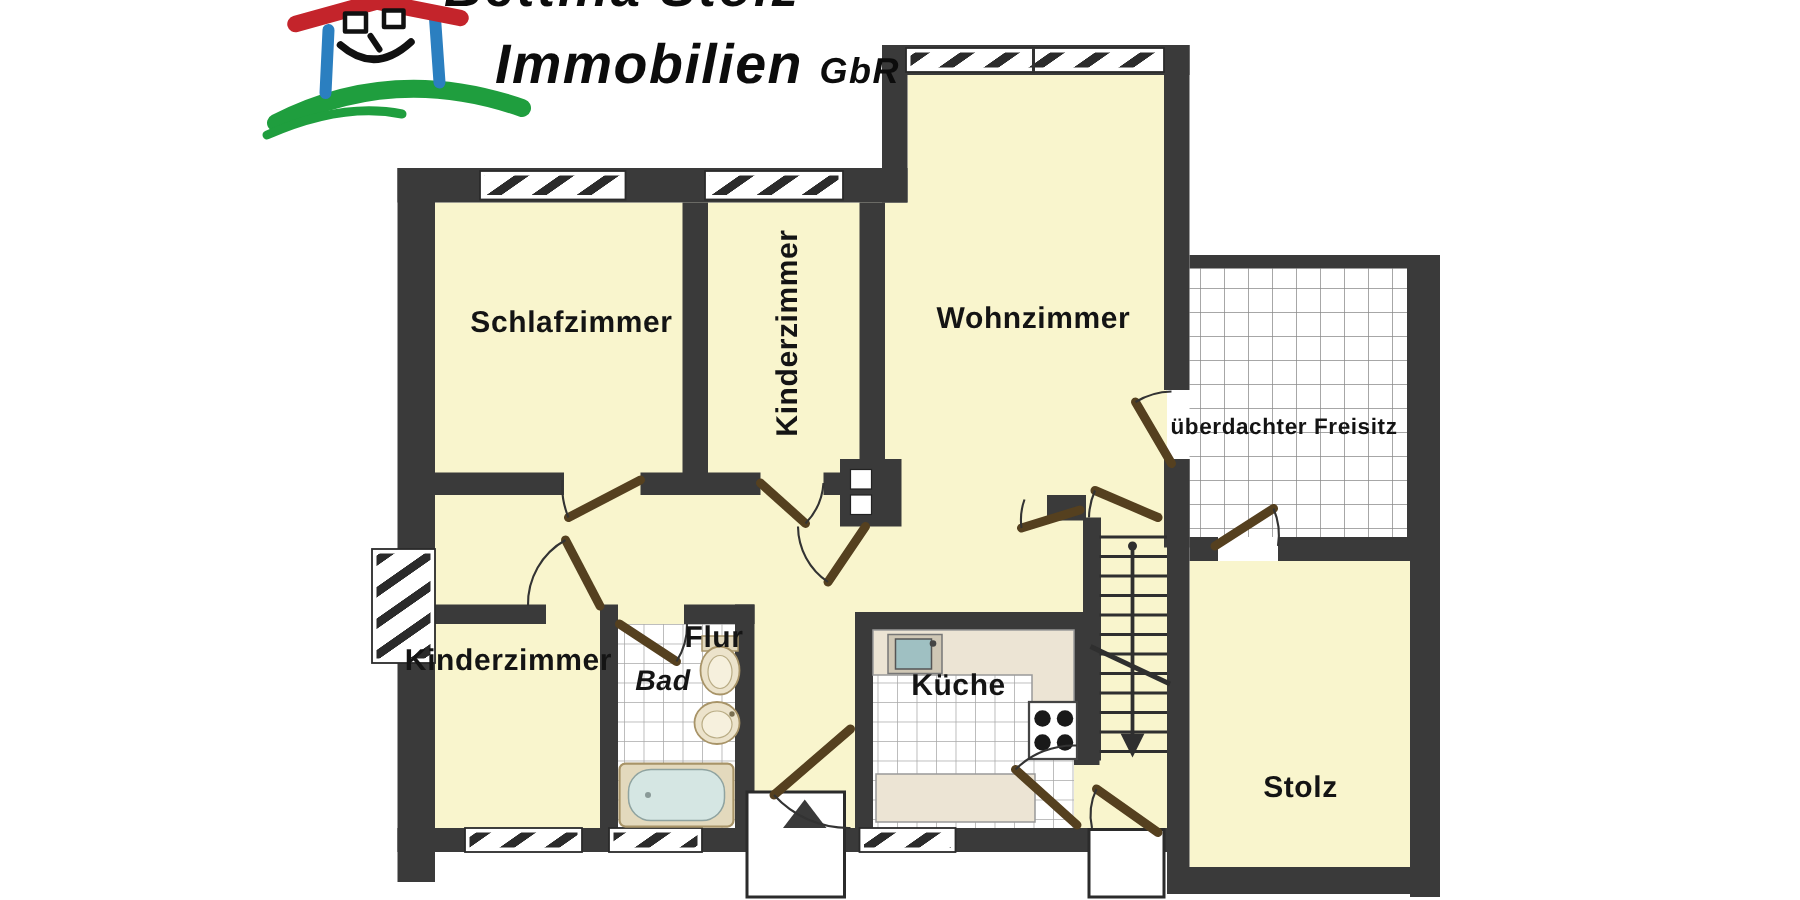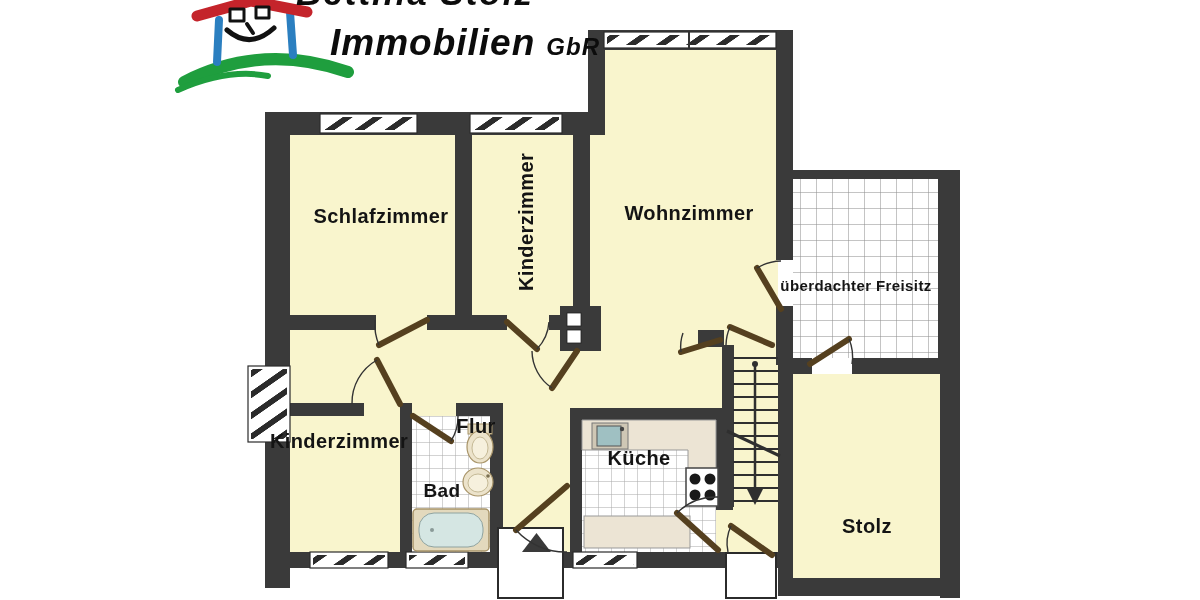--- a/index.html
+++ b/index.html
@@ -224,17 +224,17 @@
     <span class="brand-main">Immobilien</span>
     <span class="brand-suffix">GbR</span>
   </div>
 
   <div class="room-label fs20" style="left:381px;top:216px;">Schlafzimmer</div>
   <div class="room-label fs20 vertical" style="left:526px;top:222px;">Kinderzimmer</div>
   <div class="room-label fs20" style="left:689px;top:213px;">Wohnzimmer</div>
   <div class="room-label fs15" style="left:856px;top:285px;">überdachter Freisitz</div>
   <div class="room-label fs20" style="left:476px;top:378px;margin-top:48px;">Flur</div>
   <div class="room-label fs20" style="left:339px;top:441px;">Kinderzimmer</div>
-  <div class="room-label fs19" style="left:442px;top:491px;">Bad</div>
+  <div class="room-label fs19" style="left:442px;top:455px;font-style:italic;">Bad</div>
   <div class="room-label fs20" style="left:639px;top:458px;">Küche</div>
   <div class="room-label fs20" style="left:867px;top:526px;">Stolz</div>
 
 </div>
 
 </body></html>

